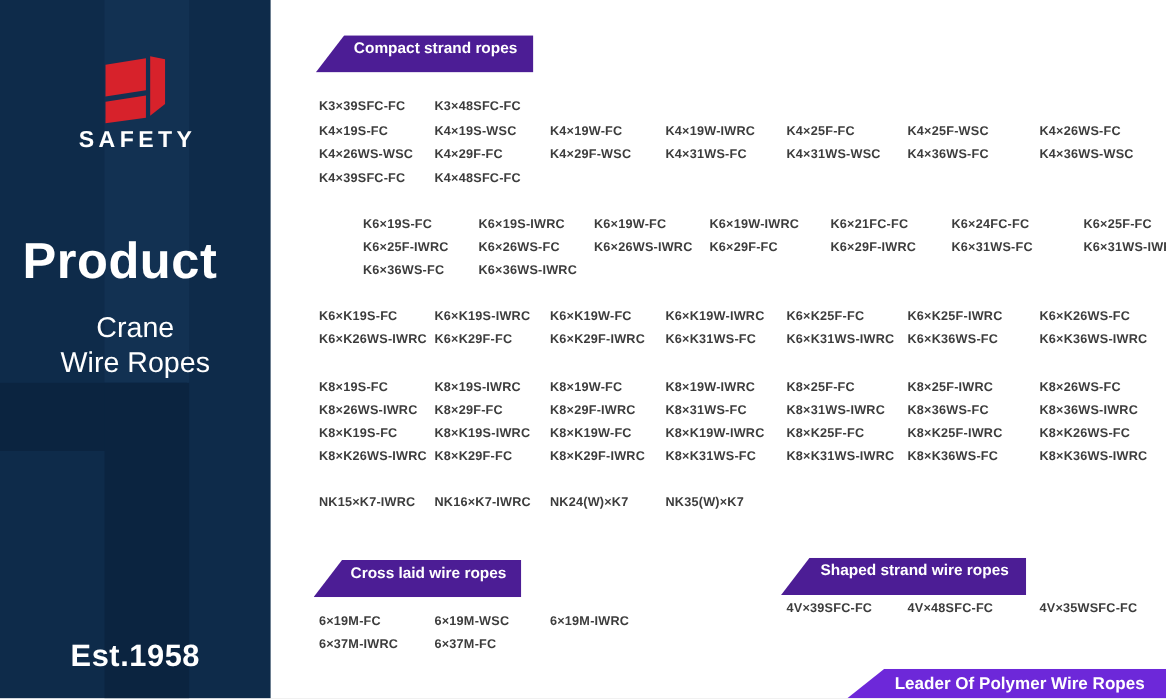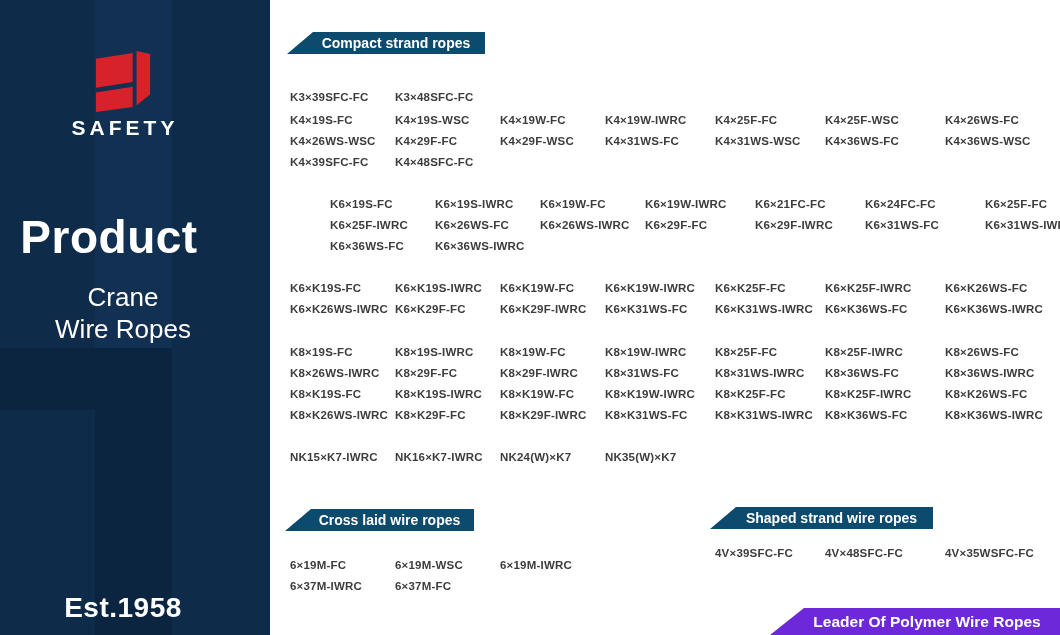--- a/index.html
+++ b/index.html
@@ -3,21 +3,21 @@
 <meta charset="utf-8">
 <style>
   html,body{margin:0;padding:0;background:#e8e8e8;}
   .page{
     position:relative;width:1060px;height:635px;background:#ffffff;
     overflow:hidden;font-family:"Liberation Sans", sans-serif;
   }
   
   .sidebar{
     position:absolute;left:0;top:0;width:246px;height:635px;
-    background:#0e2b4a;color:#fff;padding-left:24px;
+    background:#0e2b4a;color:#fff;
   }
   .sidebar .stripe-light{
     position:absolute;left:95px;top:0;width:77px;height:350px;background:#123152;
   }
   .sidebar .mark-band{
     position:absolute;left:0;top:348px;width:170px;height:62px;background:#0b2440;
   }
   .sidebar .mark-col{
     position:absolute;left:95px;top:348px;width:77px;height:287px;background:#0b2440;
   }
@@ -28,26 +28,26 @@
   }
   .product-title{
     position:absolute;left:0;top:210px;width:218px;text-align:center;
     font-size:46px;font-weight:800;color:#fff;letter-spacing:0.5px;
   }
   .subtitle{
     position:absolute;left:0;top:281px;width:246px;text-align:center;
     font-size:26px;font-weight:500;line-height:32px;color:#fff;
   }
   .established{
-    position:absolute;left:0;top:592px;width:246px;text-align:center;
+    position:absolute;left:0;top:580px;width:246px;text-align:center;
     font-size:28px;font-weight:700;color:#fff;letter-spacing:0.5px;
   }
   
   .banner{
-    position:absolute;height:22px;background:#0c4a6e;color:#fff;
+    position:absolute;height:34px;background:#4c1d95;color:#fff;
     font-size:14px;font-weight:700;line-height:22px;text-align:center;
     clip-path:polygon(0 100%, 26px 0, 100% 0, 100% 100%);
     padding-left:20px;box-sizing:border-box;white-space:nowrap;
   }
   .banner-compact{left:287px;top:32px;width:198px;}
   .banner-cross{left:285px;top:509px;width:189px;}
   .banner-shaped{left:710px;top:507px;width:223px;}
   .banner-leader{
     position:absolute;left:770px;top:608px;width:290px;height:27px;
     background:#6d28d9;color:#fff;font-size:15.5px;font-weight:700;line-height:27px;

